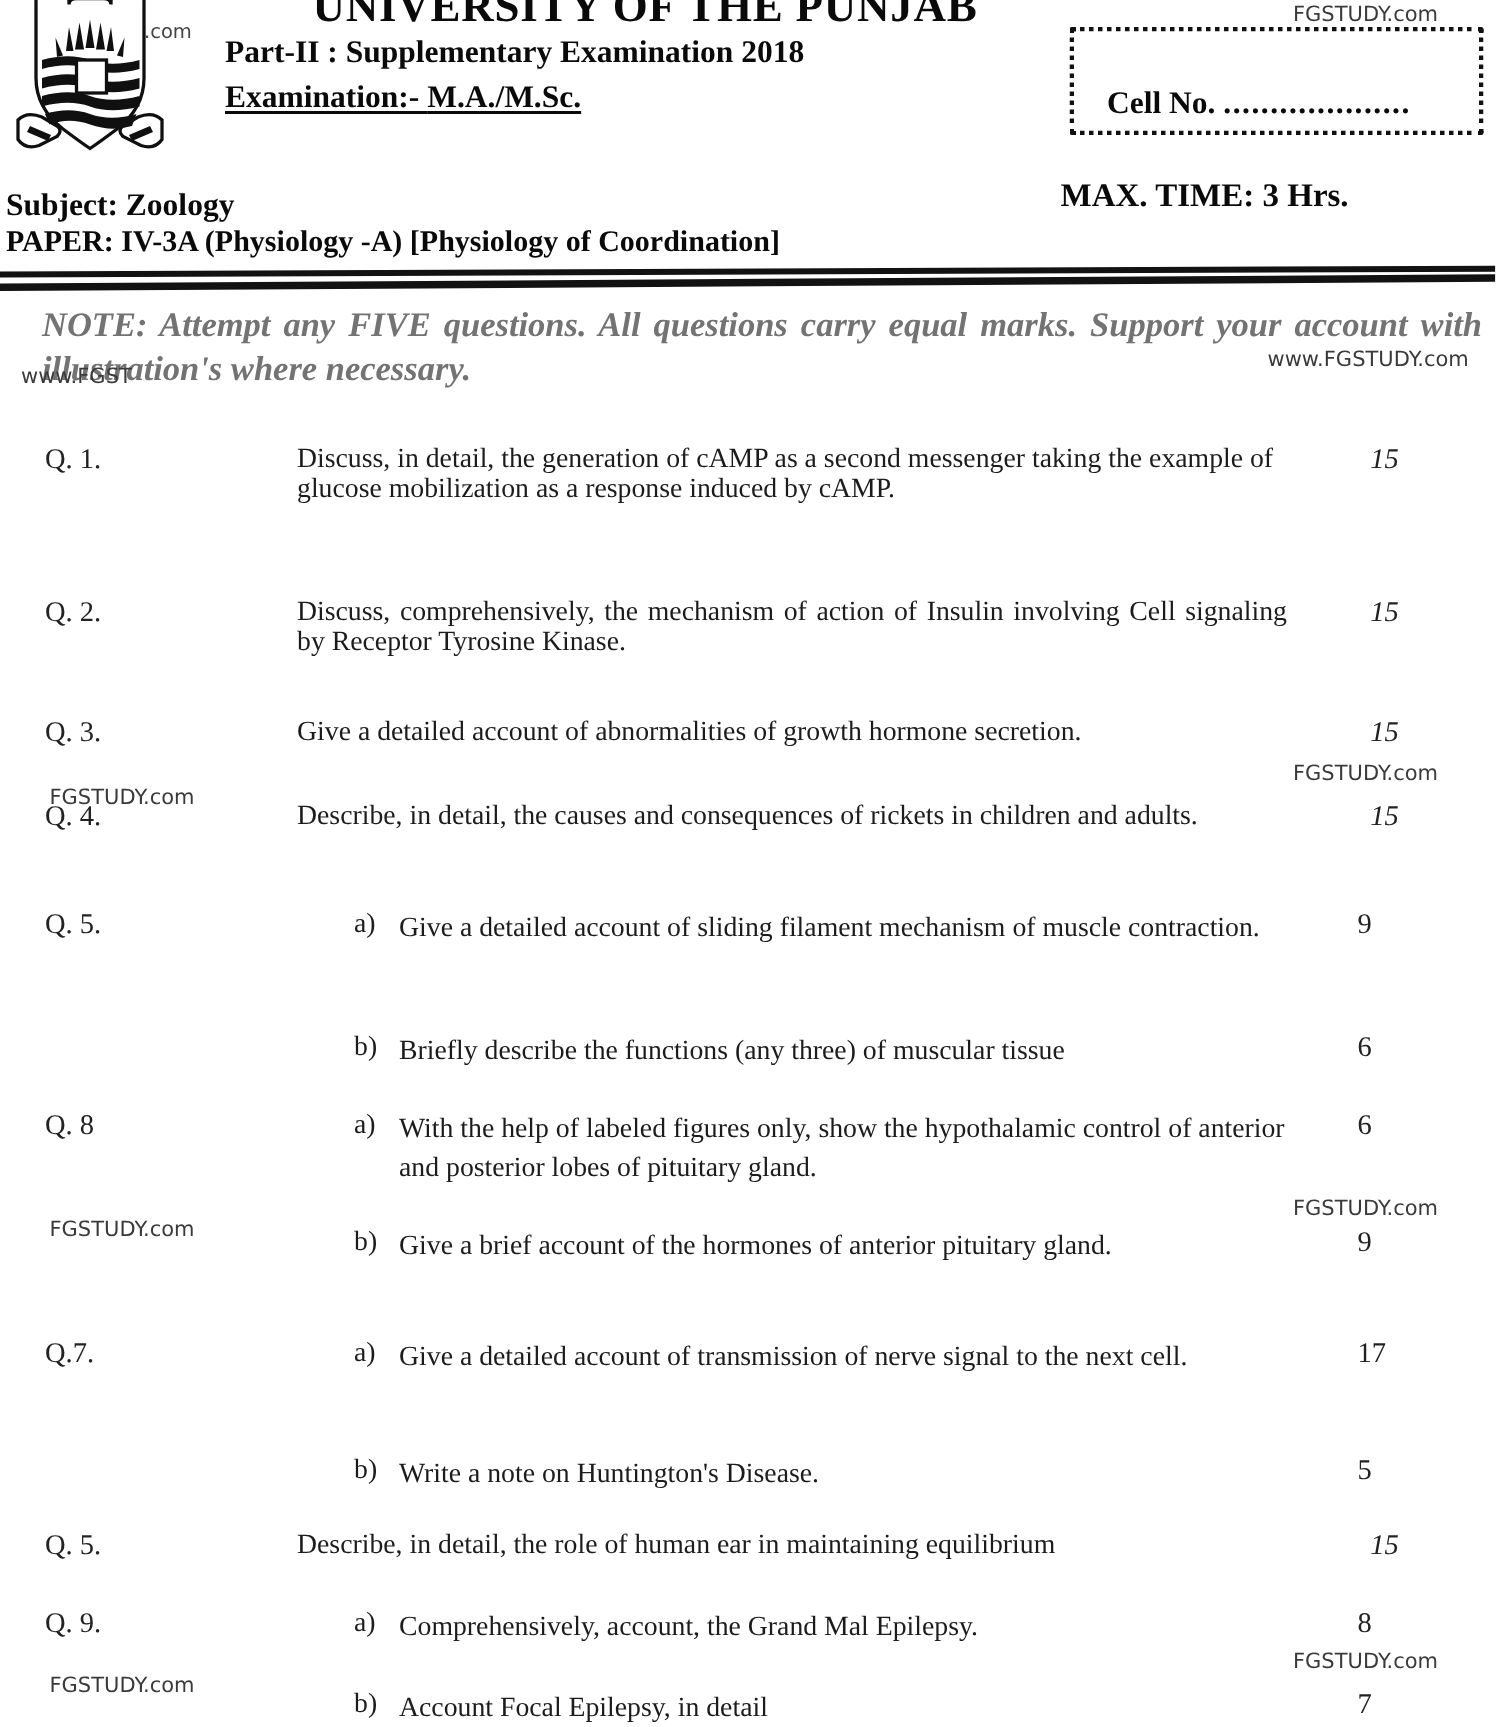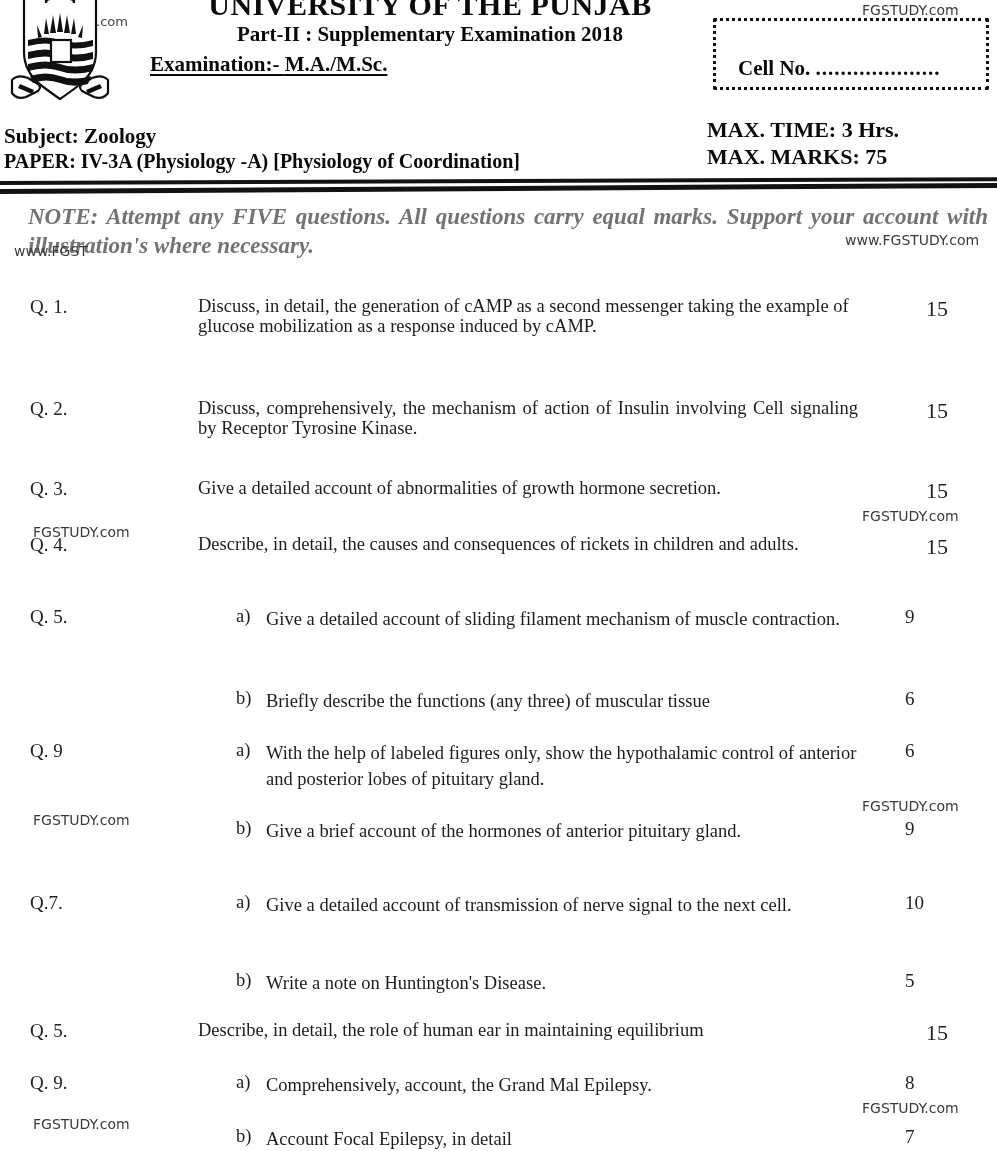--- a/index.html
+++ b/index.html
@@ -53,21 +53,20 @@
     font-size: 30px;
     letter-spacing: 0.5px;
     color: #0a0a0a;
     white-space: nowrap;
   }
   .part-line {
     position: absolute;
     left: 150px;
     top: 22px;
     width: 560px;
-    text-align: center;
     font-family: "Liberation Serif", serif;
     font-weight: bold;
     font-size: 21px;
     color: #0a0a0a;
     white-space: nowrap;
   }
   .exam-line {
     position: absolute;
     left: 150px;
     top: 52px;
@@ -215,24 +214,25 @@
     font-size: 18.5px;
     line-height: 20px;
     color: #1c1c1c;
   }
   .qbody.justify { text-align: justify; }
   .qmarks {
     position: absolute;
     left: 898px;
     top: 0;
     width: 50px;
-    text-align: right;
-    font-family: "Liberation Serif", serif;
-    font-size: 22px;
+    text-align: center;
+    font-family: "Liberation Serif", serif;
+    font-size: 19px;
     color: #222;
+    font-style: italic;
   }
 
   
   .subrow { position: relative; width: 997px; }
   .sublabel {
     position: absolute;
     left: 236px;
     top: 0;
     font-family: "Liberation Serif", serif;
     font-size: 18.5px;
@@ -320,21 +320,20 @@
     <div class="rollbox">
       <div class="rollbox-label">
         <span>Cell No.</span>
         <span class="rolldots">....................</span>
       </div>
     </div>
 
     <div class="subject-line">Subject: Zoology</div>
     <div class="paper-line">PAPER: IV-3A (Physiology -A) [Physiology of Coordination]</div>
     <div class="maxtime-line">MAX. TIME: 3 Hrs.</div>
-    <div class="maxmarks-line">MAX. MARKS: 75</div>
   </div>
 
   <div class="rules">
     <div class="rule r1"></div>
     <div class="rule r2"></div>
   </div>
 
   <div class="note-block">
     <div class="note-text"><span class="note-lbl">NOTE:</span> <span>Attempt any FIVE questions. All questions carry equal marks. Support your account with illustration's where necessary.</span></div>
   </div>
@@ -367,39 +366,39 @@
         <div class="sublabel">a)</div>
         <div class="subbody">Give a detailed account of sliding filament mechanism of muscle contraction.</div>
         <div class="submarks">9</div>
       </div>
       <div class="subrow" style="position: absolute; top: 400px; left: 0px; height: 1px;">
         <div class="sublabel">b)</div>
         <div class="subbody">Briefly describe the functions (any three) of muscular tissue</div>
         <div class="submarks">6</div>
       </div>
       <div class="qrow" style="position: absolute; top: 452px; left: 0px; height: 1px;">
-        <div class="qnum">Q. 9</div>
+        <div class="qnum">Q. 8</div>
       </div>
       <div class="subrow" style="position: absolute; top: 452px; left: 0px; height: 1px;">
         <div class="sublabel">a)</div>
         <div class="subbody">With the help of labeled figures only, show the hypothalamic control of anterior and posterior lobes of pituitary gland.</div>
         <div class="submarks">6</div>
       </div>
       <div class="subrow" style="position: absolute; top: 530px; left: 0px; height: 1px;">
         <div class="sublabel">b)</div>
         <div class="subbody">Give a brief account of the hormones of anterior pituitary gland.</div>
         <div class="submarks">9</div>
       </div>
       <div class="qrow" style="position: absolute; top: 604px; left: 0px; height: 1px;">
         <div class="qnum">Q.7.</div>
       </div>
       <div class="subrow" style="position: absolute; top: 604px; left: 0px; height: 1px;">
         <div class="sublabel">a)</div>
         <div class="subbody">Give a detailed account of transmission of nerve signal to the next cell.</div>
-        <div class="submarks">10</div>
+        <div class="submarks">17</div>
       </div>
       <div class="subrow" style="position: absolute; top: 682px; left: 0px; height: 1px;">
         <div class="sublabel">b)</div>
         <div class="subbody">Write a note on Huntington's Disease.</div>
         <div class="submarks">5</div>
       </div>
       <div class="qrow" style="position: absolute; top: 732px; left: 0px; height: 1px;">
         <div class="qnum">Q. 5.</div>
         <div class="qbody">Describe, in detail, the role of human ear in maintaining equilibrium</div>
         <div class="qmarks">15</div>

